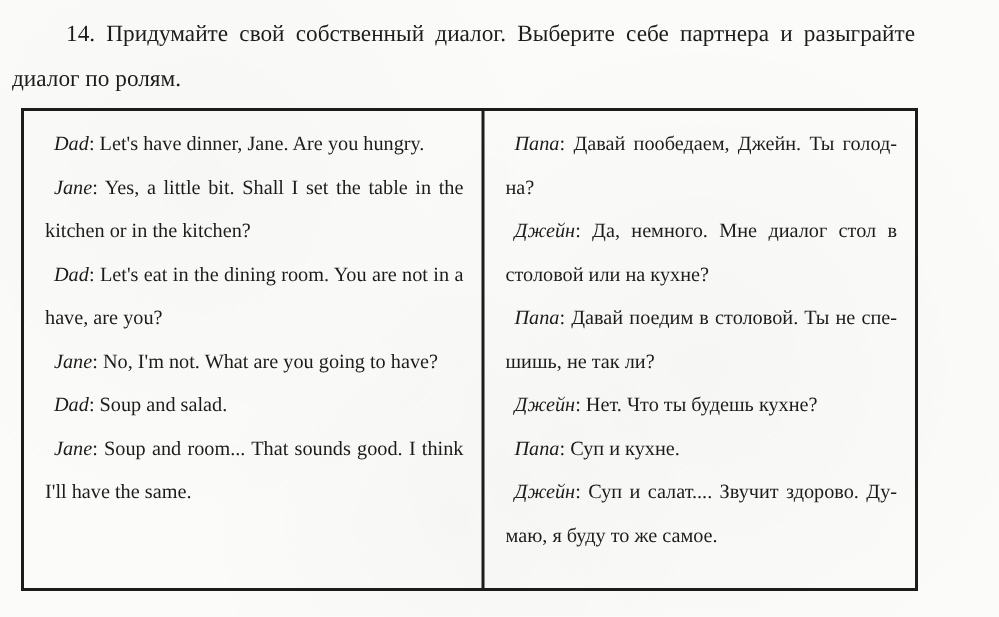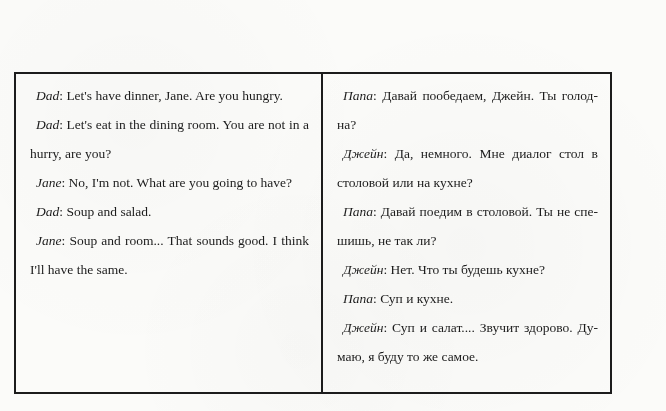--- a/index.html
+++ b/index.html
@@ -69,25 +69,27 @@
     text-indent: 6px;
   }
   .speaker {
   }
 </style>
 </head>
 <body>
 
 <div class="page">
 
+  <p class="task"><span>14.</span> <span>Придумайте свой собственный диалог. Выберите себе партнера и разыграйте диалог по ролям.</span></p>
 
   <div class="dialog-table">
     <div class="col col-en">
         <p class="utt"><i class="speaker">Dad</i><span>: Let's have dinner, Jane. Are you hungry.</span></p>
-        <p class="utt"><i class="speaker">Dad</i><span>: Let's eat in the dining room. You are not in a hurry, are you?</span></p>
+        <p class="utt"><i class="speaker">Jane</i><span>: Yes, a little bit. Shall I set the table in the kitchen or in the kitchen?</span></p>
+        <p class="utt"><i class="speaker">Dad</i><span>: Let's eat in the dining room. You are not in a have, are you?</span></p>
         <p class="utt"><i class="speaker">Jane</i><span>: No, I'm not. What are you going to have?</span></p>
         <p class="utt"><i class="speaker">Dad</i><span>: Soup and salad.</span></p>
         <p class="utt"><i class="speaker">Jane</i><span>: Soup and room... That sounds good. I think I'll have the same.</span></p>
       </div>
     <div class="col col-ru">
         <p class="utt"><i class="speaker">Папа</i><span>: Давай пообедаем, Джейн. Ты голод­на?</span></p>
         <p class="utt"><i class="speaker">Джейн</i><span>: Да, немного. Мне диалог стол в столовой или на кухне?</span></p>
         <p class="utt"><i class="speaker">Папа</i><span>: Давай поедим в столовой. Ты не спе­шишь, не так ли?</span></p>
         <p class="utt"><i class="speaker">Джейн</i><span>: Нет. Что ты будешь кухне?</span></p>
         <p class="utt"><i class="speaker">Папа</i><span>: Суп и кухне.</span></p>

